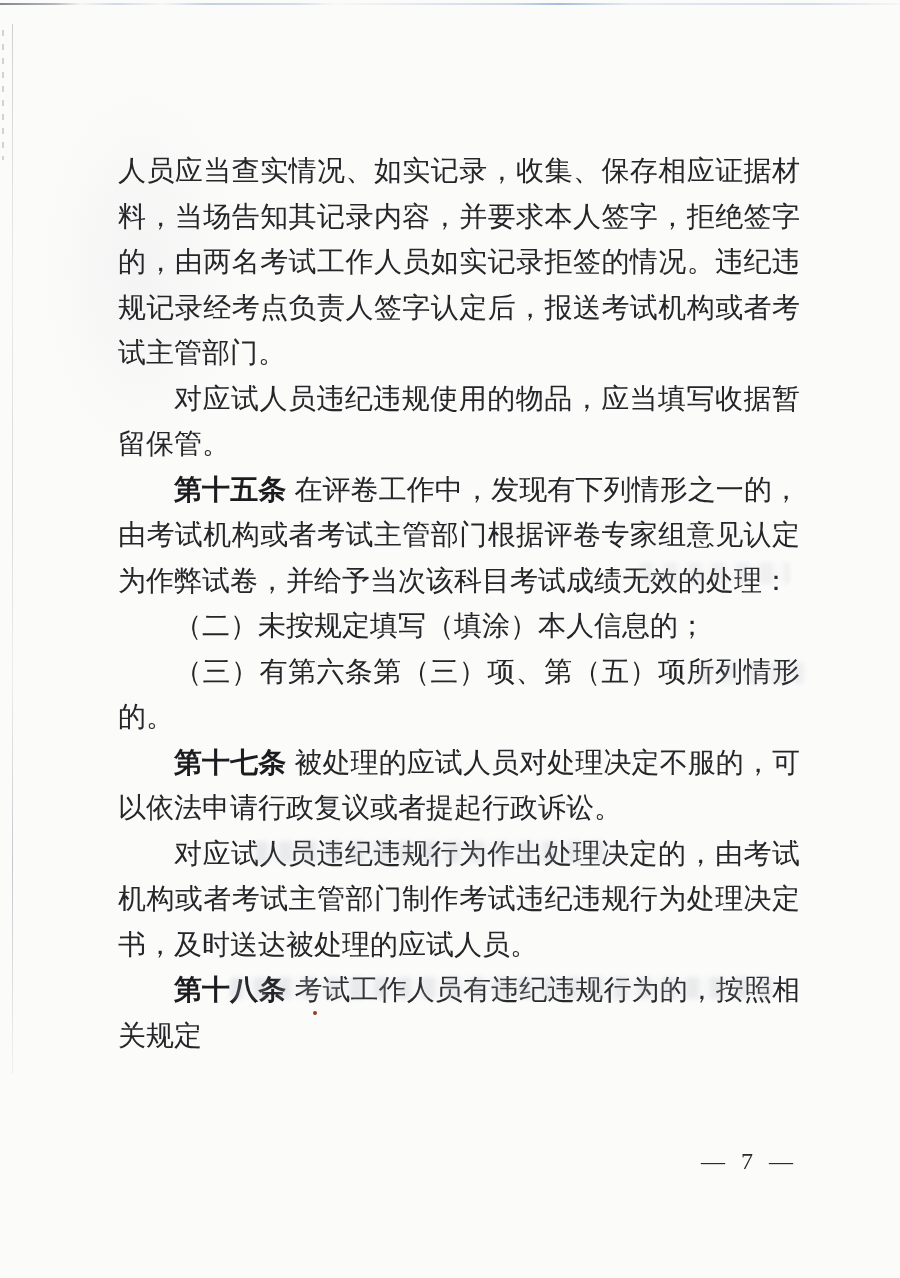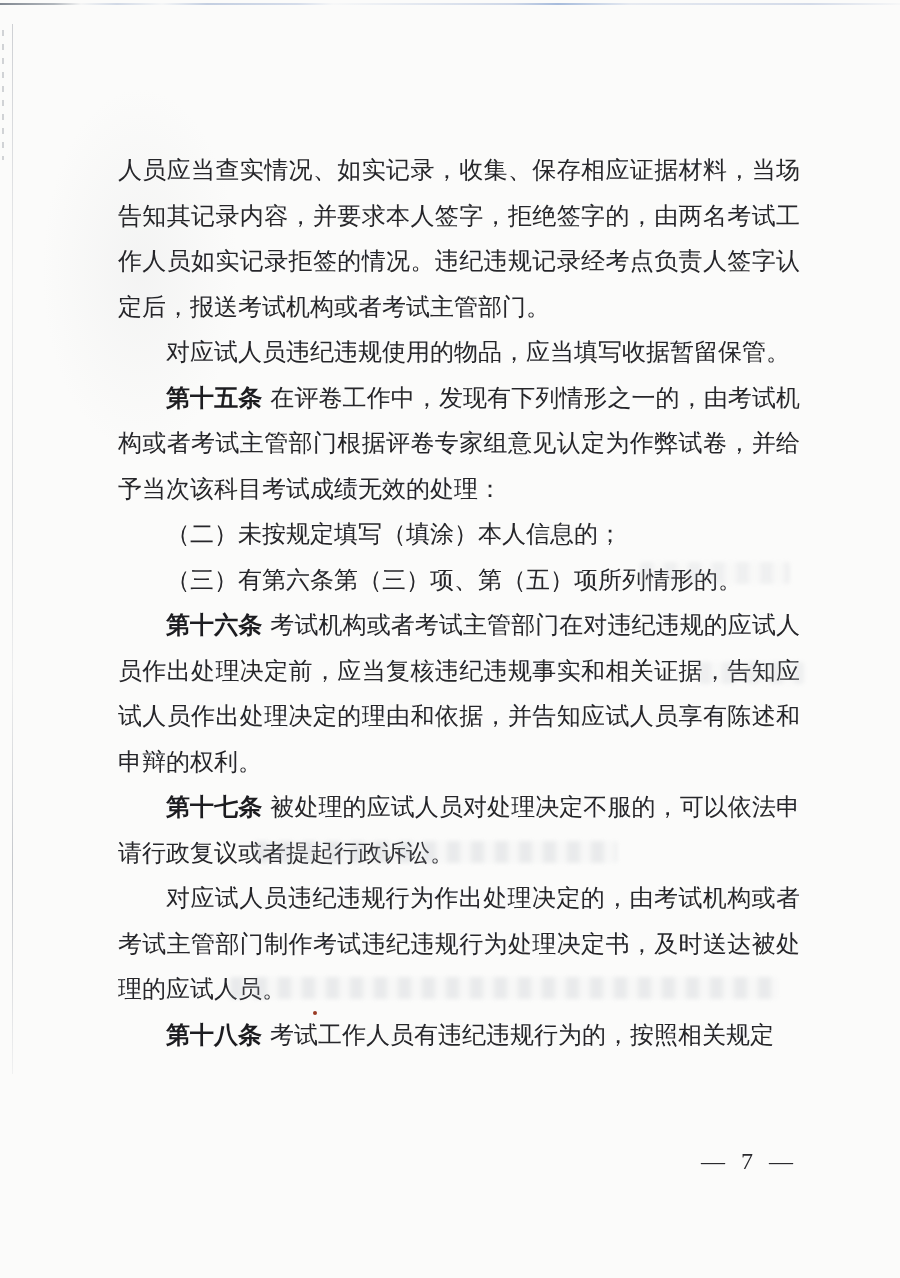--- a/index.html
+++ b/index.html
@@ -36,21 +36,21 @@
       rgba(148,153,163,0.34) 45%, rgba(160,165,175,0.16) 62%,
       rgba(138,143,153,0.48) 80%, rgba(160,165,175,0.12) 100%);
   }
   .edge-dashes {
     position: absolute; left: 2px; top: 30px; width: 2px; height: 130px;
     background: repeating-linear-gradient(180deg,
       rgba(130,136,146,0.35) 0 6px, rgba(130,136,146,0) 6px 14px);
   }
   .page-text {
     position: absolute; left: 118px; top: 148px; width: 682px;
-    font-size: 24px; line-height: 45.5px; color: #26262a;
+    font-size: 28px; line-height: 45.5px; color: #26262a;
     text-align: justify;
   }
   .page-text p { margin: 0; text-indent: 2em; }
   .page-text p.continuation { text-indent: 0; }
   .lead { font-weight: bold; margin-right: 8px; color: #1c1c20; }
   .page-number {
     position: absolute; left: 118px; top: 1148px; width: 680px;
     text-align: right; font-size: 24px; color: #2a2a2e; letter-spacing: 5px;
   }
   
@@ -77,21 +77,20 @@
   <div class="scan-line-top"></div>
   <div class="scan-line-left"></div>
   <div class="edge-dashes"></div>
 
   <div class="page-text">
     <p class="continuation"><span>人员应当查实情况、如实记录，收集、保存相应证据材料，当场告知其记录内容，并要求本人签字，拒绝签字的，由两名考试工作人员如实记录拒签的情况。违纪违规记录经考点负责人签字认定后，报送考试机构或者考试主管部门。</span></p>
     <p><span>对应试人员违纪违规使用的物品，应当填写收据暂留保管。</span></p>
     <p><b class="lead">第十五条</b><span>在评卷工作中，发现有下列情形之一的，由考试机构或者考试主管部门根据评卷专家组意见认定为作弊试卷，并给予当次该科目考试成绩无效的处理：</span></p>
     <p><span>（二）未按规定填写（填涂）本人信息的；</span></p>
     <p><span>（三）有第六条第（三）项、第（五）项所列情形的。</span></p>
-    <p><b class="lead">第十六条</b><span>考试机构或者考试主管部门在对违纪违规的应试人员作出处理决定前，应当复核违纪违规事实和相关证据，告知应试人员作出处理决定的理由和依据，并告知应试人员享有陈述和申辩的权利。</span></p>
     <p><b class="lead">第十七条</b><span>被处理的应试人员对处理决定不服的，可以依法申请行政复议或者提起行政诉讼。</span></p>
     <p><span>对应试人员违纪违规行为作出处理决定的，由考试机构或者考试主管部门制作考试违纪违规行为处理决定书，及时送达被处理的应试人员。</span></p>
     <p><b class="lead">第十八条</b><span>考试工作人员有违纪违规行为的，按照相关规定</span></p>
   </div>
 
   <div class="bleed bleed-1"></div>
   <div class="bleed bleed-2"></div>
   <div class="bleed bleed-3"></div>
   <div class="bleed bleed-4"></div>
   <div class="red-speck"></div>

